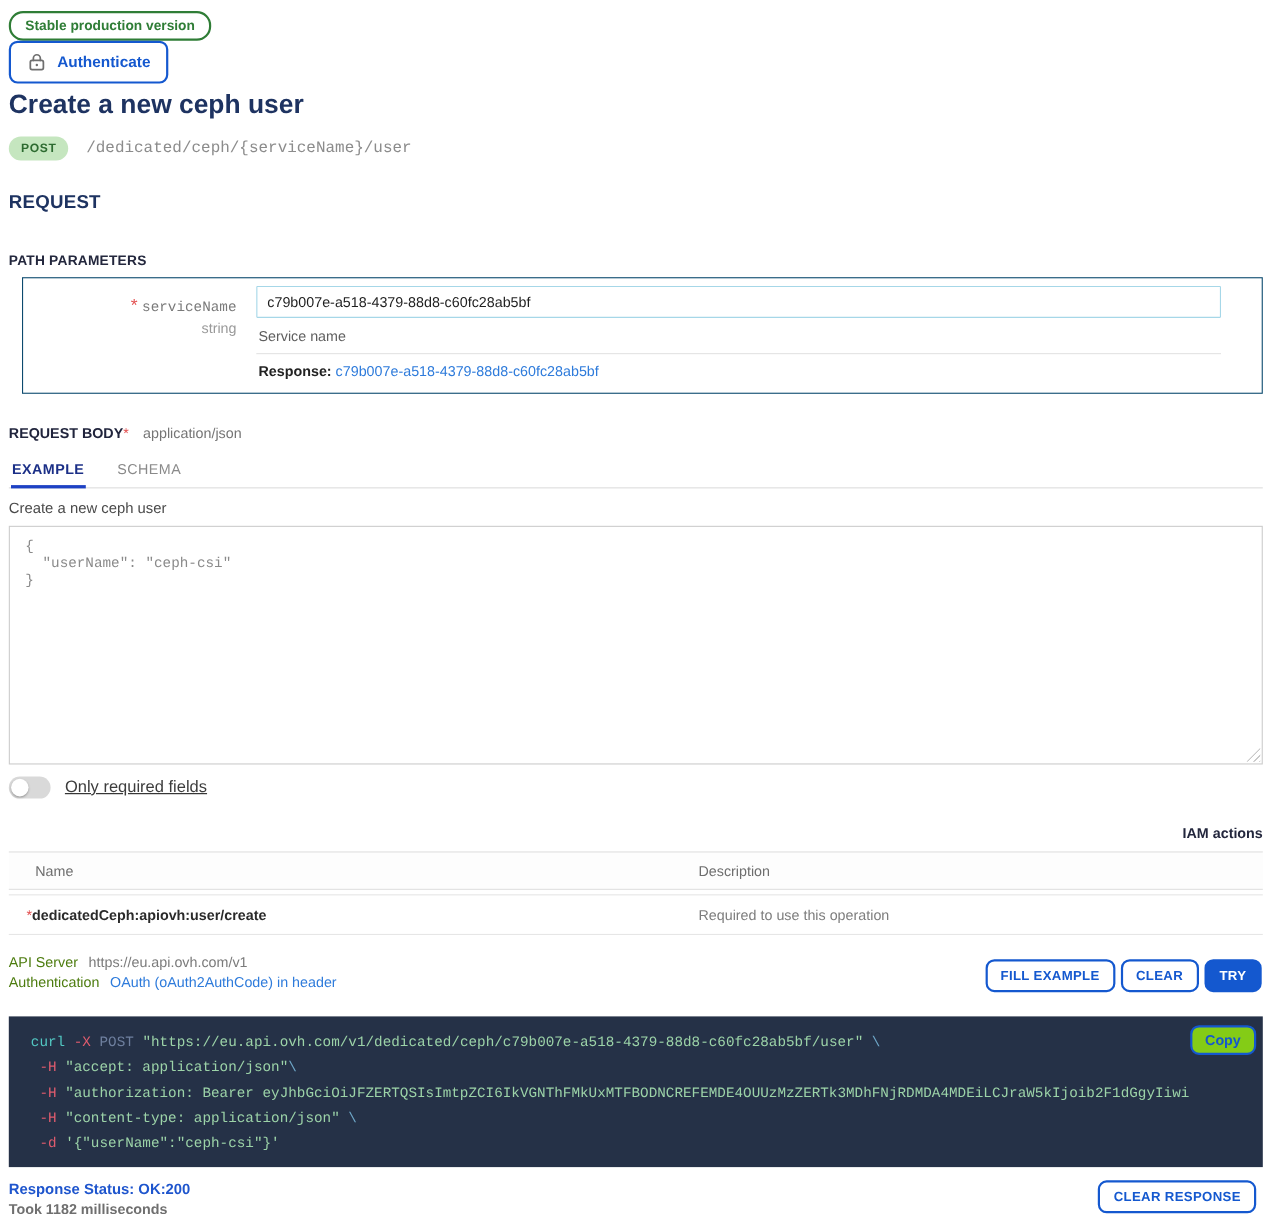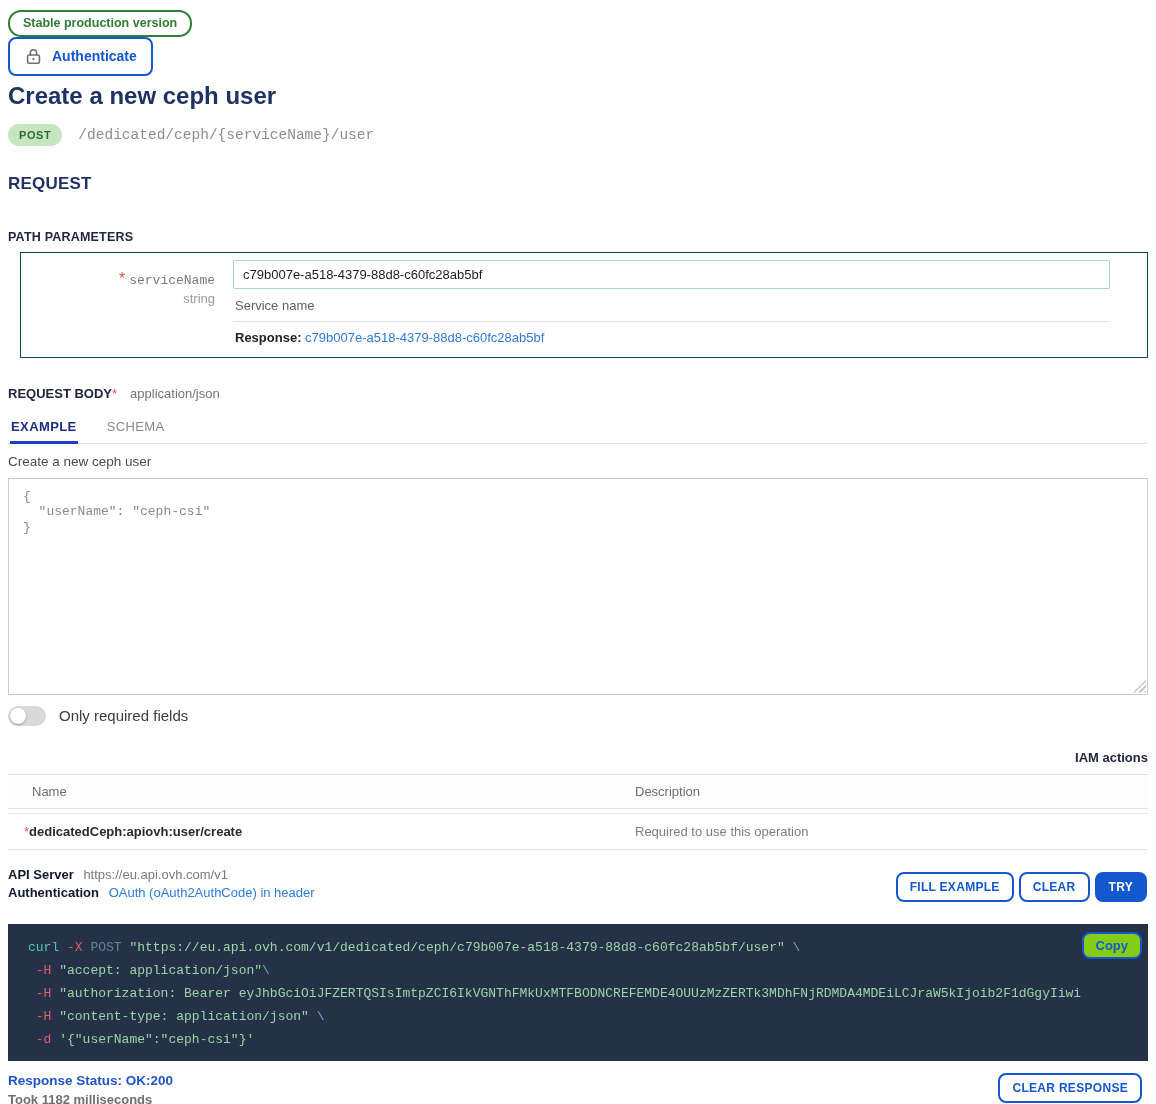--- a/index.html
+++ b/index.html
@@ -70,42 +70,42 @@
     width:100%; height:100%; border:none; outline:none; resize:none;
     padding:10px 14px; font-family:"Liberation Mono", monospace; font-size:13px;
     line-height:15.5px; color:#8a8a8a; background:transparent; white-space:pre;
   }
   .grip {
     position:absolute; right:1px; bottom:1px; width:13px; height:13px; cursor:nwse-resize;
     clip-path:polygon(100% 0,100% 100%,0 100%);
     background:repeating-linear-gradient(-45deg,#c9c9c9 0 1.5px,transparent 1.5px 4.2px);
   }
 
-  .toggle-row { display:flex; align-items:center; gap:13px; margin-top:11px; }
+  .toggle-row { display:flex; align-items:center; gap:13px; margin-top:11px;text-decoration:underline; }
   .switch { position:relative; width:38px; height:20px; border-radius:10px; background:#d9d9d9; cursor:pointer; flex:none; }
   .switch .knob { position:absolute; left:2px; top:2px; width:16px; height:16px; border-radius:50%; background:#fff; box-shadow:0 1px 2px rgba(0,0,0,.3); }
   .toggle-label { font-size:15px; color:#3c3c3c; }
 
   
   .iam-heading { margin-top:24px; font-size:13px; font-weight:700; color:#23273d;text-align:right; }
   .iam-table { margin-top:9px; }
   .iam-header, .iam-row { display:flex; align-items:center; }
   .iam-header { border-top:1px solid #e0e0e0; border-bottom:1px solid #e0e0e0; background:#fdfdfd; }
   .iam-header > div { font-size:13px; color:#6e6e6e; padding:9px 0; }
   .iam-row { margin-top:4px; border-top:1px solid #e6e6e6; border-bottom:1px solid #e6e6e6; }
   .iam-row > div { font-size:13px; padding:10px 0; }
   .col-name { width:55%; padding-left:24px !important; }
   .iam-row .col-name { padding-left:16px !important; font-weight:700; color:#2a2a2a; }
   .col-desc { flex:1; color:#7d7d7d; }
 
   
   .bottom-row { display:flex; justify-content:space-between; align-items:flex-end; margin-top:16px; }
   .meta-lines { font-size:13px; line-height:17px; }
   .meta-lines .row { margin-bottom:1px; }
-  .meta-label { font-weight:700; color:#0f172a; margin-right:6px; }
+  .meta-label { font-weight:400; color:#4d7c0f; margin-right:6px; }
   .meta-value { color:#7b7b7b; }
   .action-btns { display:flex; gap:5px; margin-right:1px; }
   .btn {
     background:#fff; border:2px solid var(--accent-blue); border-radius:8px;
     color:var(--accent-blue); font-weight:700; font-size:12px; letter-spacing:.3px;
     padding:6px 12px; cursor:pointer; font-family:"Liberation Sans", sans-serif;
   }
   .btn.primary { background:var(--accent-blue); color:#fff; }
 
   

